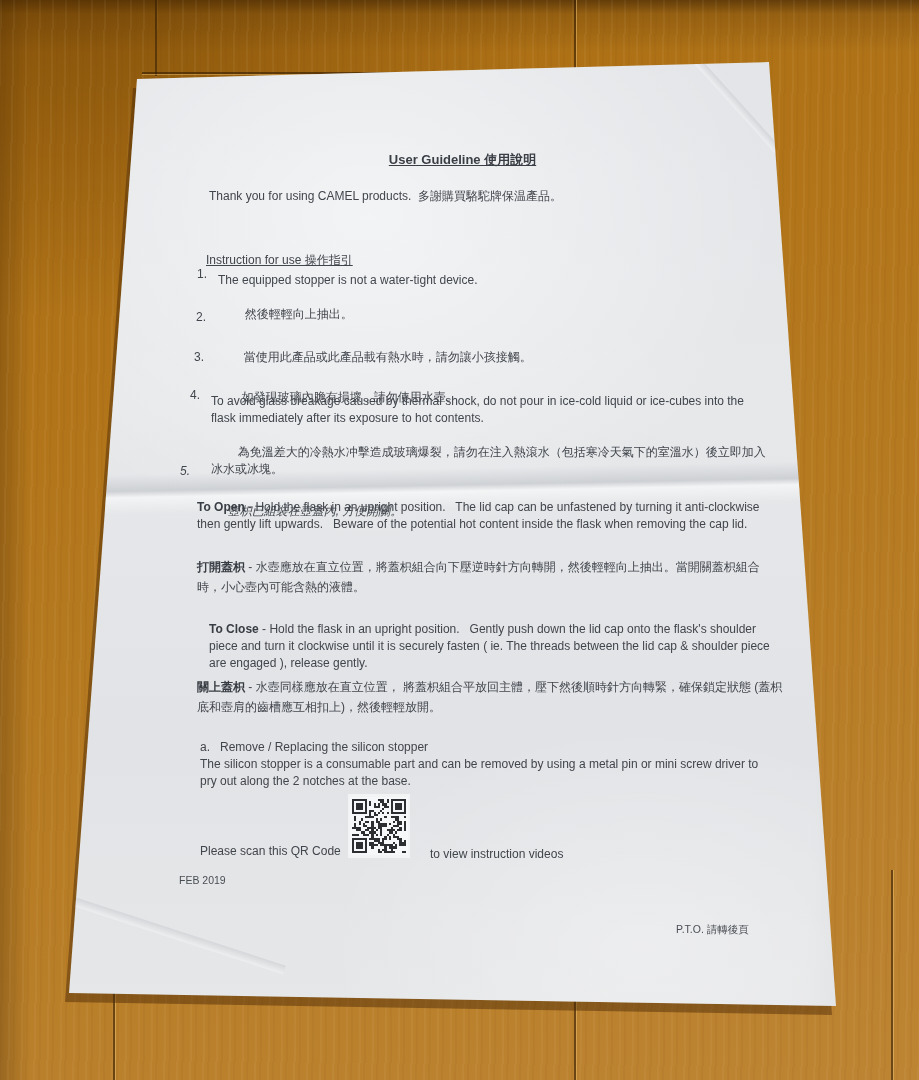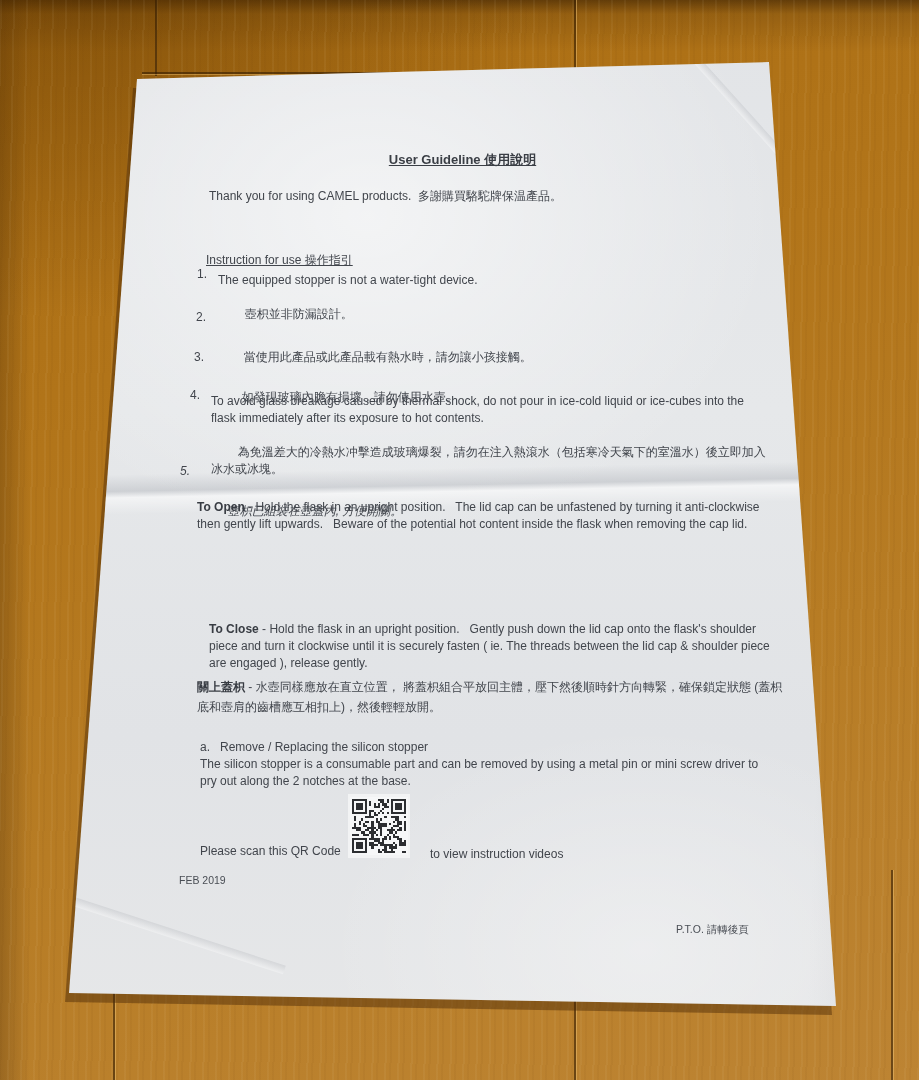--- a/index.html
+++ b/index.html
@@ -82,21 +82,21 @@
 
       <p class="abs title"><span>User Guideline 使用說明</span></p>
 
       <p class="abs" style="left:209px;top:188px;">Thank you for using CAMEL products.  多謝購買駱駝牌保温產品。</p>
 
       <p class="abs uline" style="left:206px;top:243px;font-weight:bold;font-weight:normal;margin-top:9px;">Instruction for use 操作指引</p>
 
       <div class="abs item" style="left:197px;top:266px;">
         <span class="num">1.</span>
         <span class="body"><span>The equipped stopper is not a water-tight device.</span><br>
-        <span>壺枳並非防漏設計。</span></span>
+        <span>然後輕輕向上抽出。</span></span>
       </div>
 
       <div class="abs item" style="left:196px;top:309px;">
         <span class="num">2.</span>
         <span class="body"><br>
         <span>當使用此產品或此產品載有熱水時，請勿讓小孩接觸。</span></span>
       </div>
 
       <div class="abs item" style="left:194px;top:349px;">
         <span class="num">3.</span>
@@ -111,20 +111,21 @@
       </div>
 
       <div class="abs item it5" style="left:180px;top:463px;">
         <span class="num">5.</span>
         <span class="body"><br>
         <span>壺枳已組裝在壺蓋內, 方便開關。</span></span>
       </div>
 
       <p class="abs" style="left:197px;top:499px;width:580px;"><b>To Open</b><span> - Hold the flask in an upright position.   The lid cap can be unfastened by turning it anti-clockwise then gently lift upwards.   Beware of the potential hot content inside the flask when removing the cap lid.</span></p>
 
+      <p class="abs zh-para" style="left:197px;top:557px;width:586px;"><b>打開蓋枳</b><span> - 水壺應放在直立位置，將蓋枳組合向下壓逆時針方向轉開，然後輕輕向上抽出。當開關蓋枳組合時，小心壺內可能含熱的液體。</span></p>
 
       <p class="abs" style="left:209px;top:621px;width:576px;"><b>To Close</b><span> - Hold the flask in an upright position.   Gently push down the lid cap onto the flask's shoulder piece and turn it clockwise until it is securely fasten ( ie. The threads between the lid cap &amp; shoulder piece are engaged ), release gently.</span></p>
 
       <p class="abs zh-para" style="left:197px;top:677px;width:590px;"><b>關上蓋枳</b><span> - 水壺同樣應放在直立位置， 將蓋枳組合平放回主體，壓下然後順時針方向轉緊，確保鎖定狀態 (蓋枳底和壺肩的齒槽應互相扣上)，然後輕輕放開。</span></p>
 
       <p class="abs" style="left:200px;top:739px;width:578px;"><span>a.   Remove / Replacing the silicon stopper</span><br><span>The silicon stopper is a consumable part and can be removed by using a metal pin or mini screw driver to pry out along the 2 notches at the base.</span></p>
 
       <div class="abs qr-wrap">
         <svg id="qr" width="58" height="58" viewBox="-1 -1 27 27" shape-rendering="crispEdges" style="background:#f6f7f8">
             <rect x="0" y="0" width="1" height="1" fill="#2c2e31"></rect>

